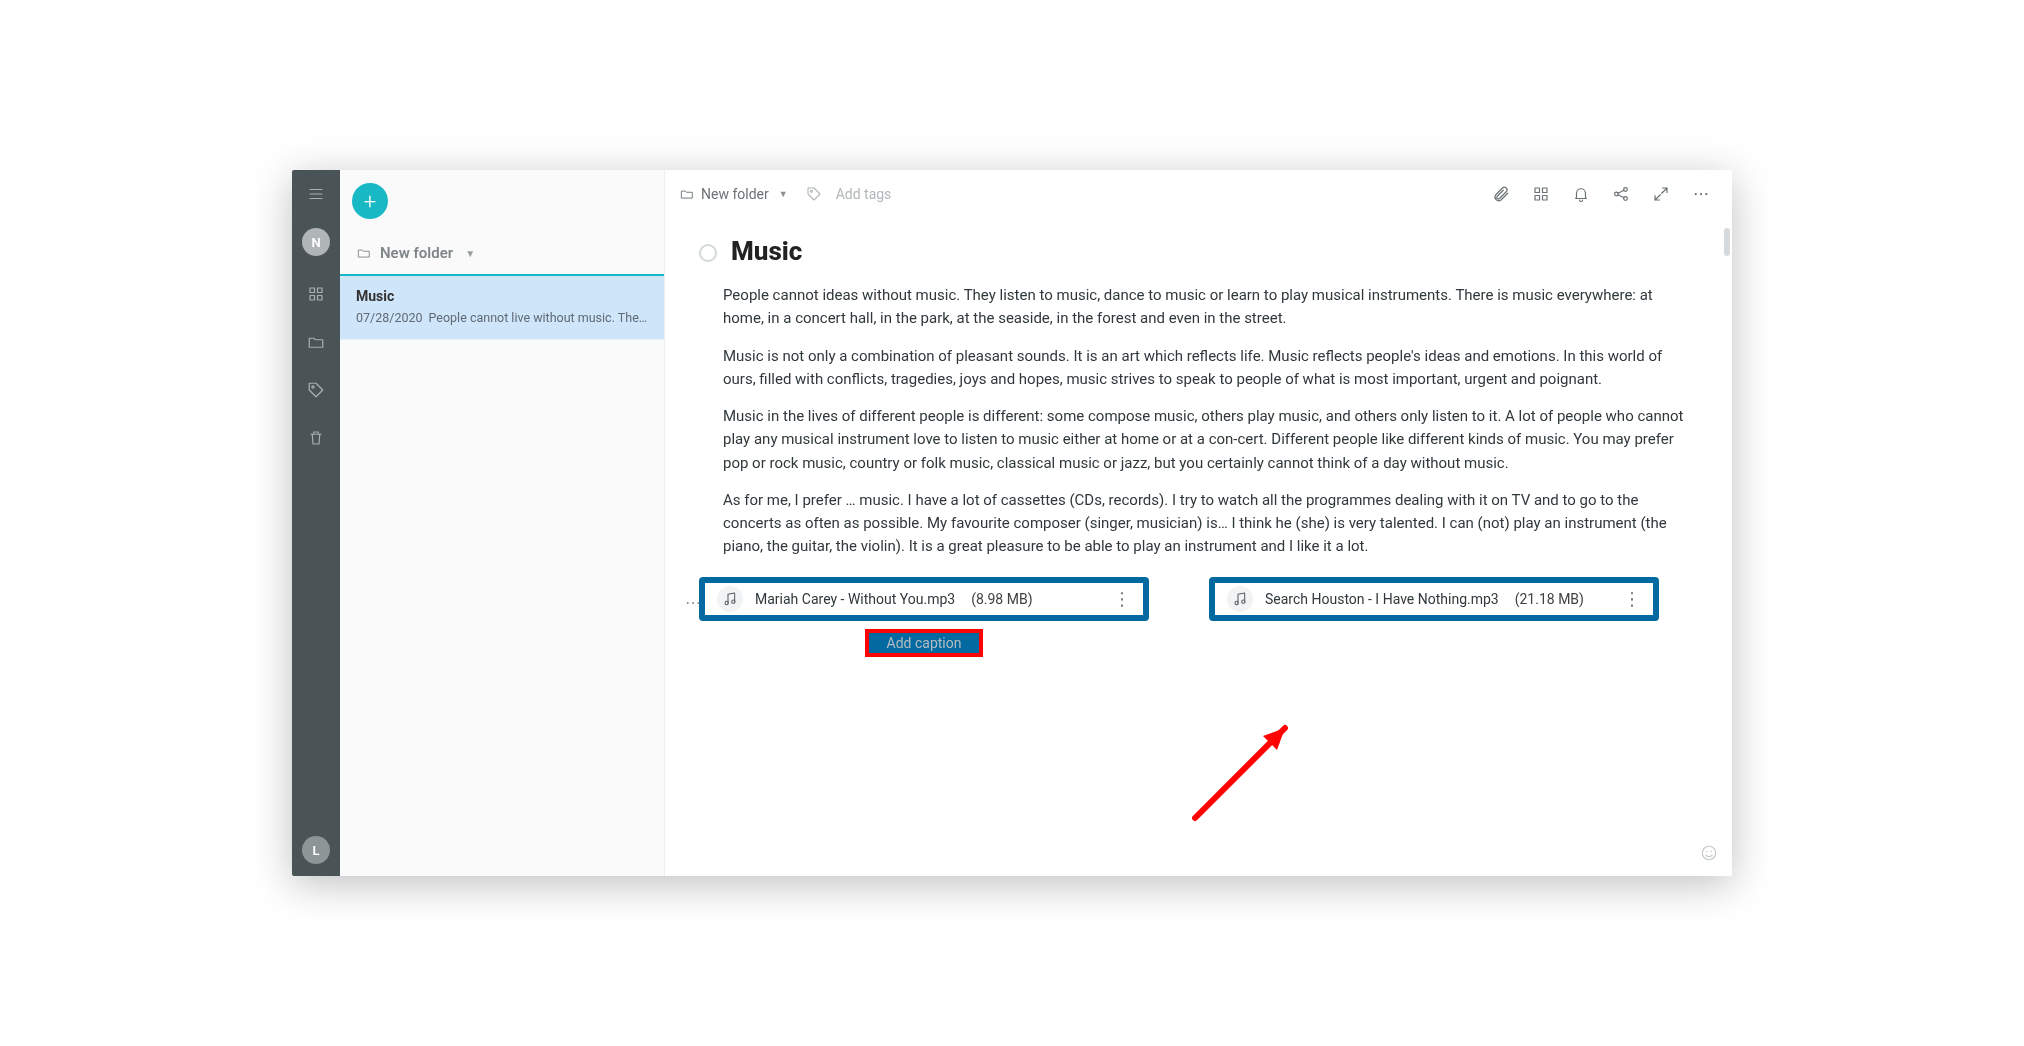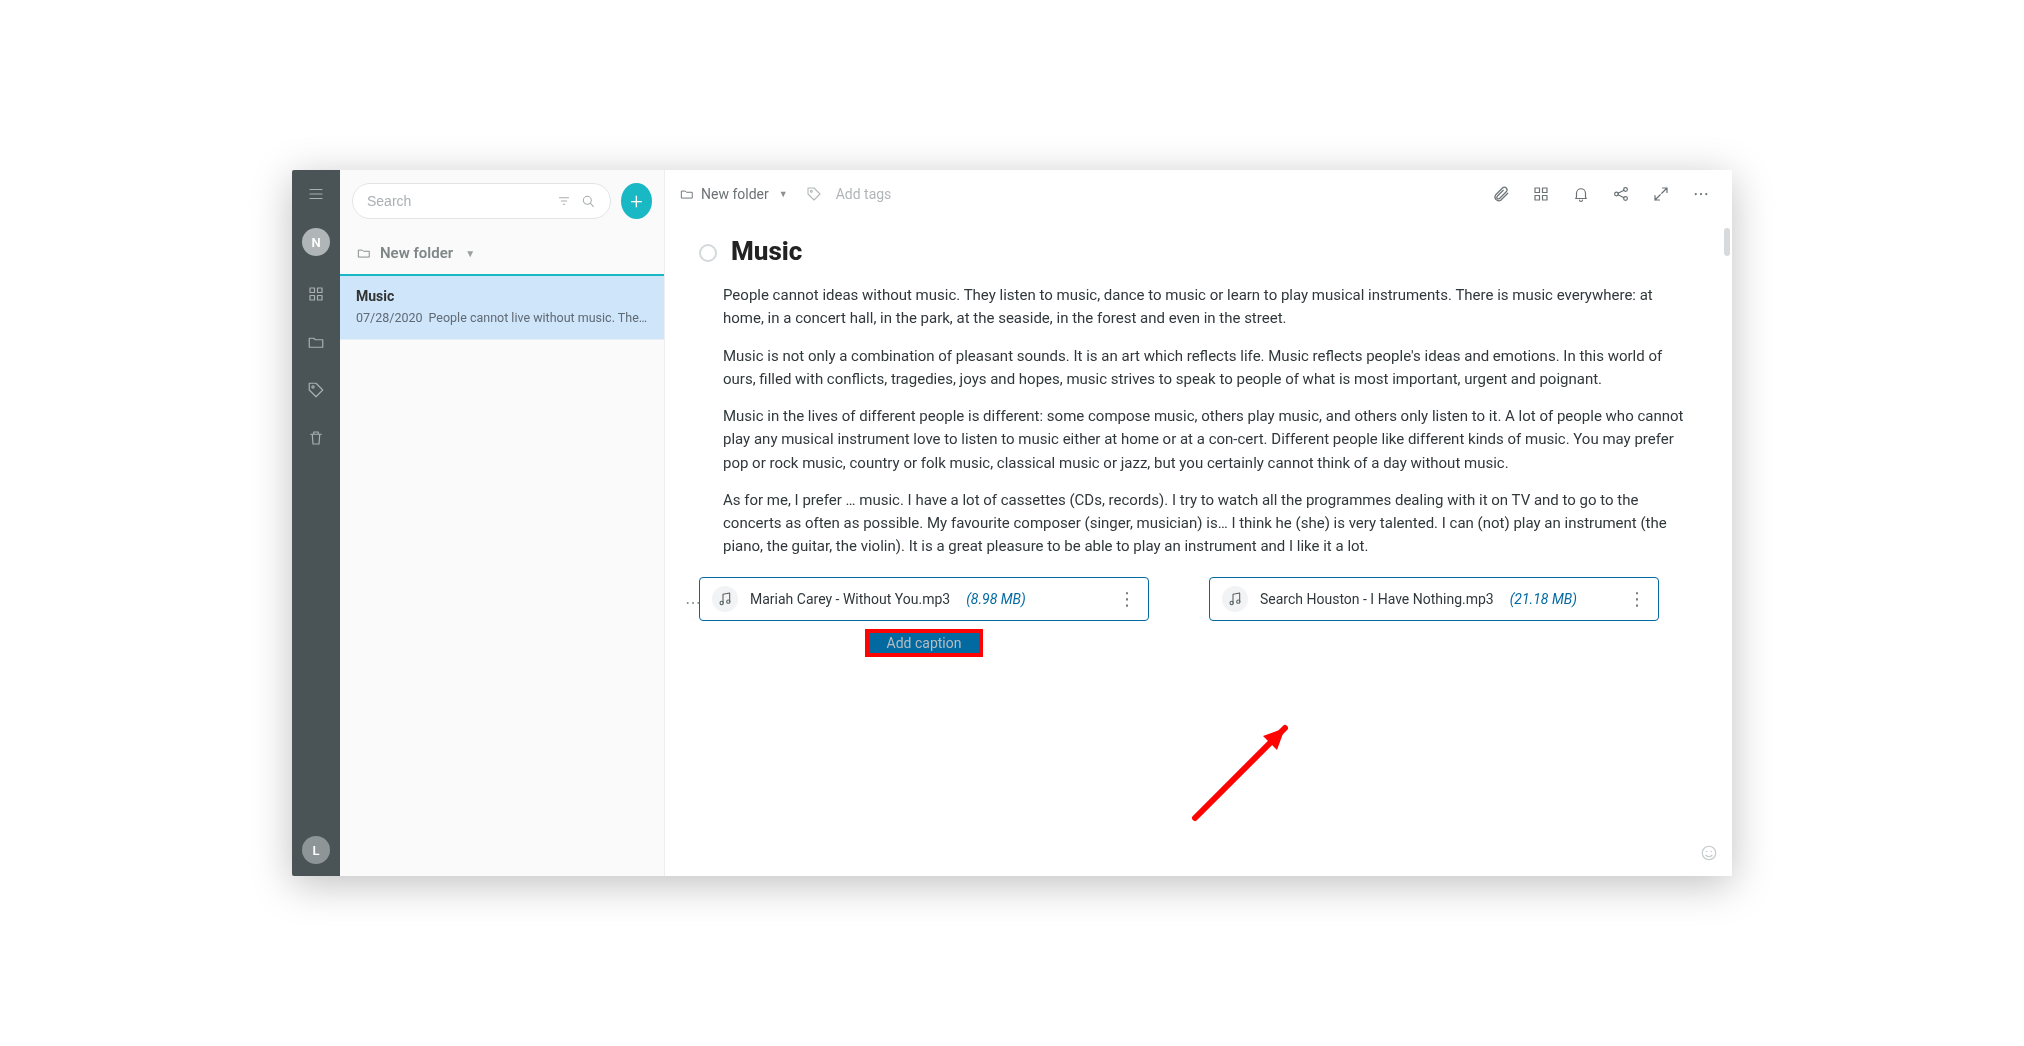--- a/index.html
+++ b/index.html
@@ -123,34 +123,34 @@
 
 .para { font-size: 15px; line-height: 1.55; color: #30383c; margin: 0 0 14px 24px; }
 
 .attachments-row { margin: 18px 0 0 0; position: relative; display: flex; gap: 60px; align-items: flex-start; }
 .row-menu { position: absolute; left: -14px; top: 16px; color: #8e9698; font-size: 16px; letter-spacing: 1px; cursor: pointer; }
 .attach-col { display: flex; flex-direction: column; align-items: center; }
 
 .attachment {
   width: 450px;
   height: 44px;
-  border: 1px solid #0369a1;
+  border: 6px solid #0369a1;
   border-radius: 4px;
   display: flex; align-items: center;
   padding: 0 12px;
   gap: 12px;
   cursor: pointer;
 }
 .attachment .aicon {
   width: 26px; height: 26px; border-radius: 50%; background: #f1f3f4;
   display: flex; align-items: center; justify-content: center; color: #5a6265;
 }
 .attachment .aicon svg { width: 16px; height: 16px; }
 .attachment .fname { font-size: 14px; color: #30383c; }
-.attachment .fsize { font-size: 14px; color: #0369a1; margin-left: 4px; font-style: italic; }
+.attachment .fsize { font-size: 14px; color: #404040; margin-left: 4px; }
 .attachment .fmenu { margin-left: auto; color: #6e7679; font-size: 18px; cursor: pointer; line-height: 1; }
 
 .caption-box {
   margin-top: 8px;
   border: 4px solid #ff0303;
   padding: 2px 18px;
   font-size: 14px; color: #b6bcbf;
   cursor: text;
   background: #0369a1;
 }
@@ -207,36 +207,20 @@
       <svg viewBox="0 0 24 24">
           <path d="M5 7h14M9 7V4h6v3M7 7l1 13h8l1-13"></path>
         </svg>
     </div>
     <div class="spacer"></div>
     <div class="rail-avatar bottom">L</div>
   </div>
 
   <div class="sidebar">
     <div class="sb-toolbar">
-      <div class="search-box">
-        <input type="text" placeholder="Search" style="">
-        <span class="search-act">
-          <svg viewBox="0 0 24 24" width="16" height="16">
-              <line x1="5" y1="7" x2="19" y2="7"></line>
-              <line x1="8" y1="12" x2="16" y2="12"></line>
-              <line x1="11" y1="17" x2="13" y2="17"></line>
-            </svg>
-        </span>
-        <span class="search-act">
-          <svg viewBox="0 0 24 24" width="16" height="16">
-              <circle cx="11" cy="11" r="6"></circle>
-              <line x1="20" y1="20" x2="15.5" y2="15.5"></line>
-            </svg>
-        </span>
-      </div>
       <div class="add-btn">+</div>
     </div>
     <div class="sb-header">
       <svg viewBox="0 0 24 24">
           <path d="M3 7h6l2 2h10v10H3z"></path>
         </svg>
       <span>New folder</span>
       <span class="chev">▼</span>
     </div>
 

